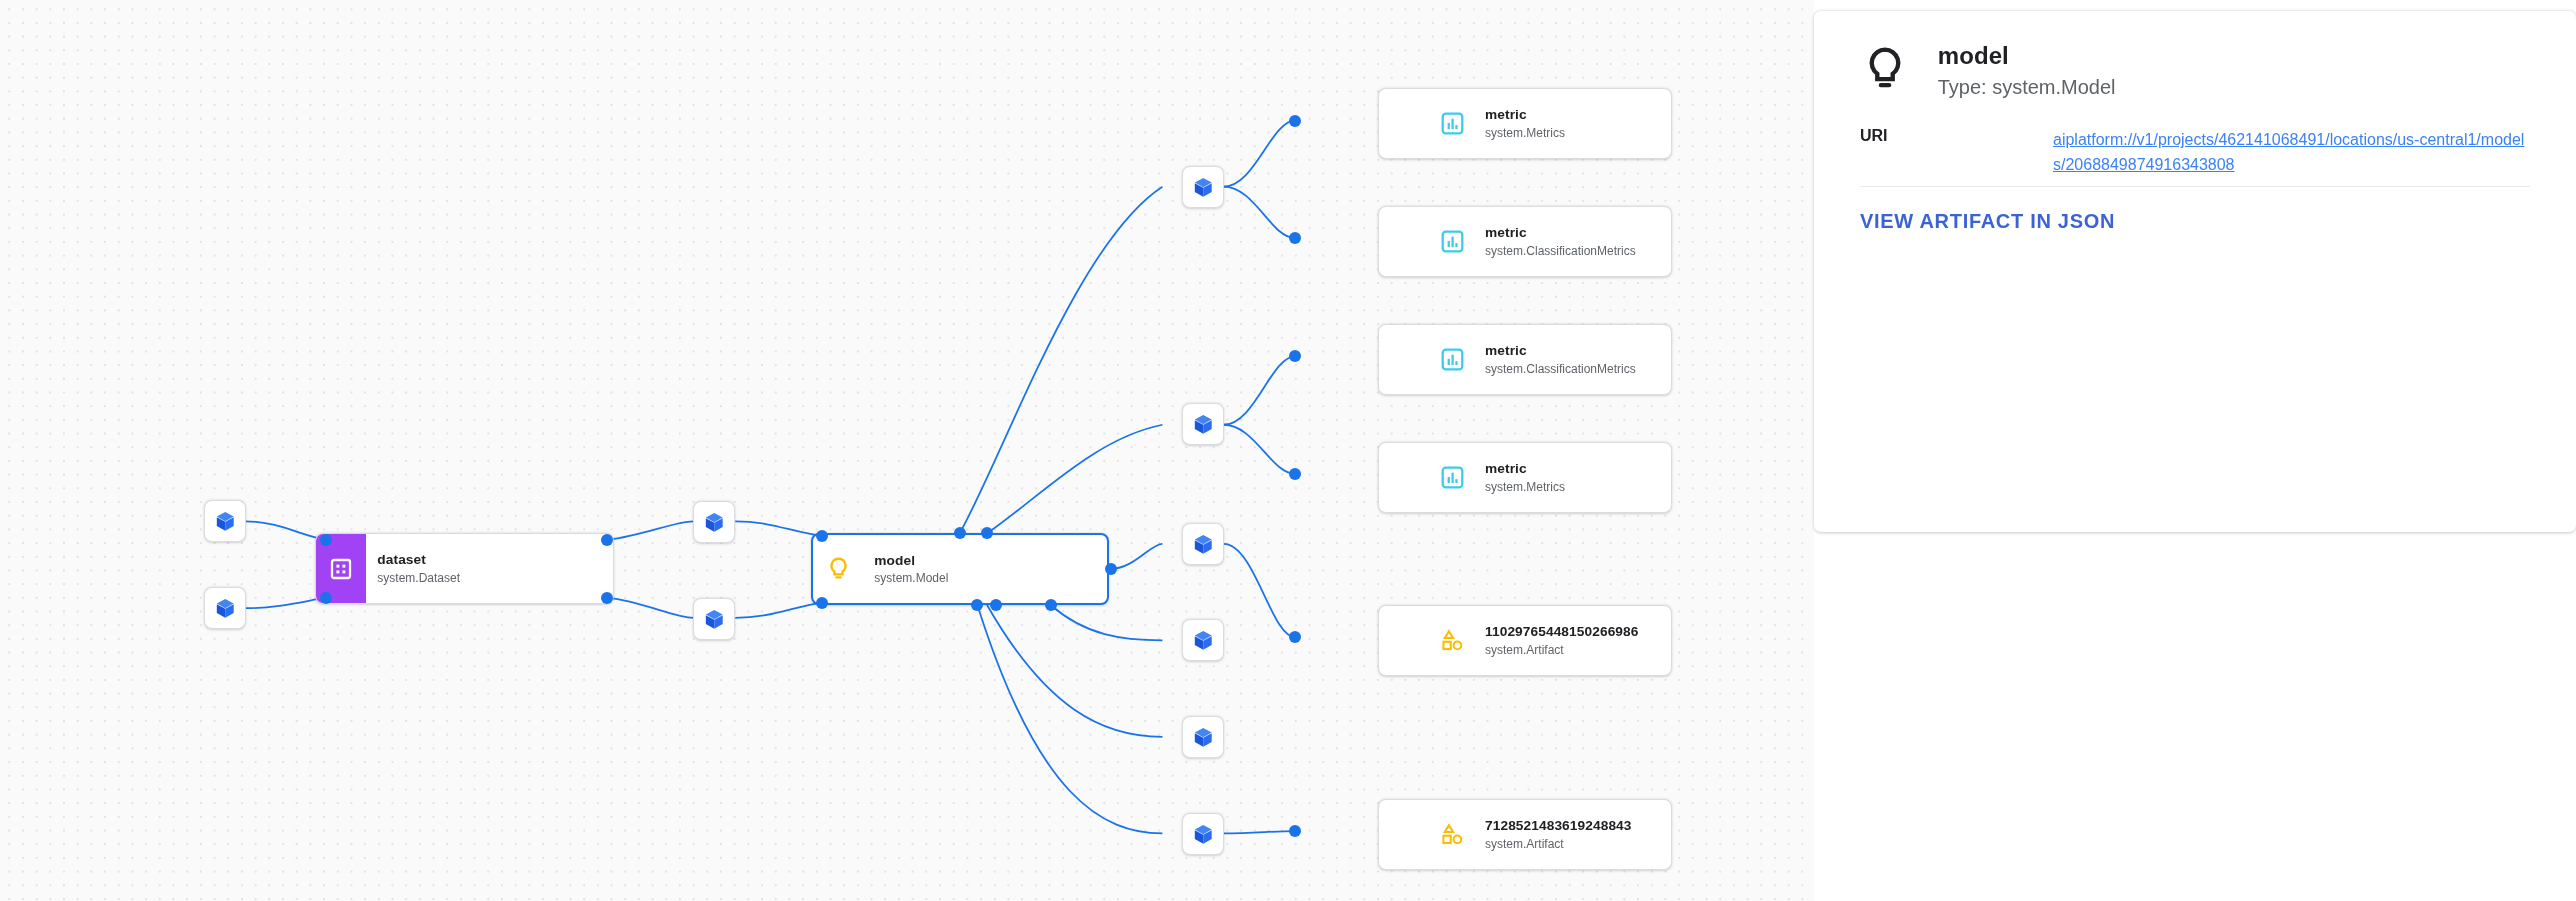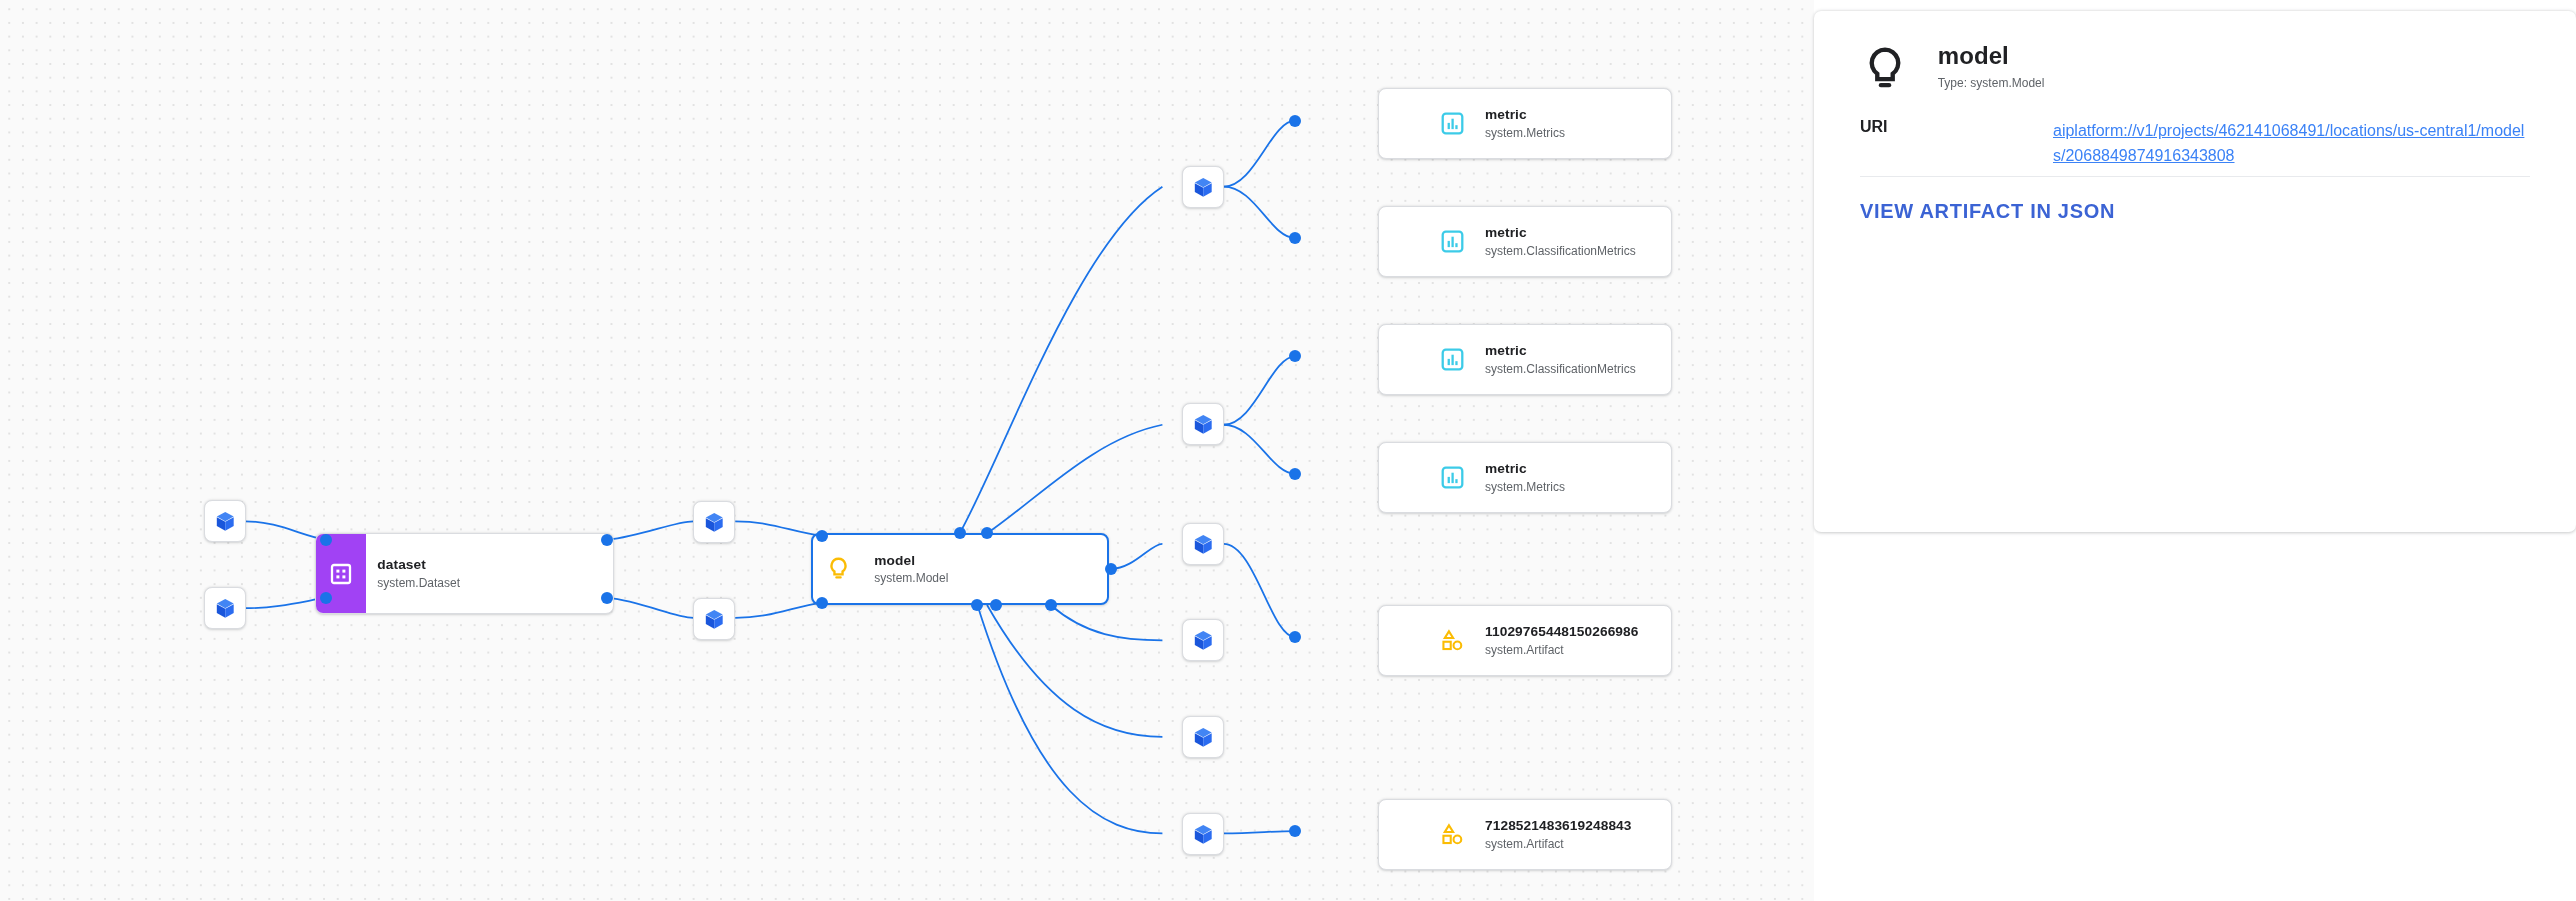--- a/index.html
+++ b/index.html
@@ -46,21 +46,21 @@
   .card-icon { width: 50px; flex: 0 0 50px; display: flex; align-items: center; justify-content: center; }
   .card-text { display: flex; flex-direction: column; justify-content: center; line-height: 1.18; }
   .card-title { font-size: 13.7px; font-weight: bold; color: #202124; letter-spacing: 0.1px; }
   .card-sub { font-size: 12px; color: #5f6368; margin-top: 2.4px; }
 
   
   .metric-node, .artifact-node { left: 1378px; width: 294px; height: 71px; padding-left: 48px; }
 
   
   #node-dataset {
-    left: 315px; top: 533px; width: 299px; height: 81px;
+    left: 315px; top: 533px; width: 299px; height: 71px;
   }
   #node-dataset .card-icon {
     width: 50px; flex: 0 0 50px; height: 100%;
     background: #a142f4;
   }
   
   #node-model {
     left: 811px; top: 533px; width: 298px; height: 72px;
     border: 2.4px solid #1a73e8;
     border-radius: 8px;
@@ -82,23 +82,23 @@
     background: #ffffff;
     border-radius: 7.2px;
     box-shadow: 0 0.8px 3.2px rgba(60,64,67,.28);
     box-sizing: border-box;
     padding: 0 46px;
   }
   #panel-header { display: flex; align-items: flex-start; padding-top: 31px; }
   #panel-bulb { width: 60px; flex: 0 0 60px; padding-top: 3.2px; }
   #panel-heading { padding-left: 17.7px; }
   #panel-title { font-size: 24px; font-weight: bold; color: #202124; letter-spacing: 0.1px; }
-  #panel-type { font-size: 12px; color: #5f6368; margin-top: 6.4px; }
-
-  table#detail-table { width: 100%; border-collapse: collapse; margin-top: 13px; }
+  #panel-type { font-size: 20px; color: #5f6368; margin-top: 6.4px; }
+
+  table#detail-table { width: 100%; border-collapse: collapse; margin-top: 21px; }
   table#detail-table td {
     vertical-align: top; padding: 7.2px 0 8px 0;
     border-bottom: 0.8px solid #e8eaed;
     font-size: 16px;
   }
   td.dt-key { width: 193px; font-weight: bold; color: #202124; }
   td.dt-val { color: #3c4043; }
   td.dt-val a {
     color: #3b82f6; word-break: break-all;
     line-height: 1.58;

